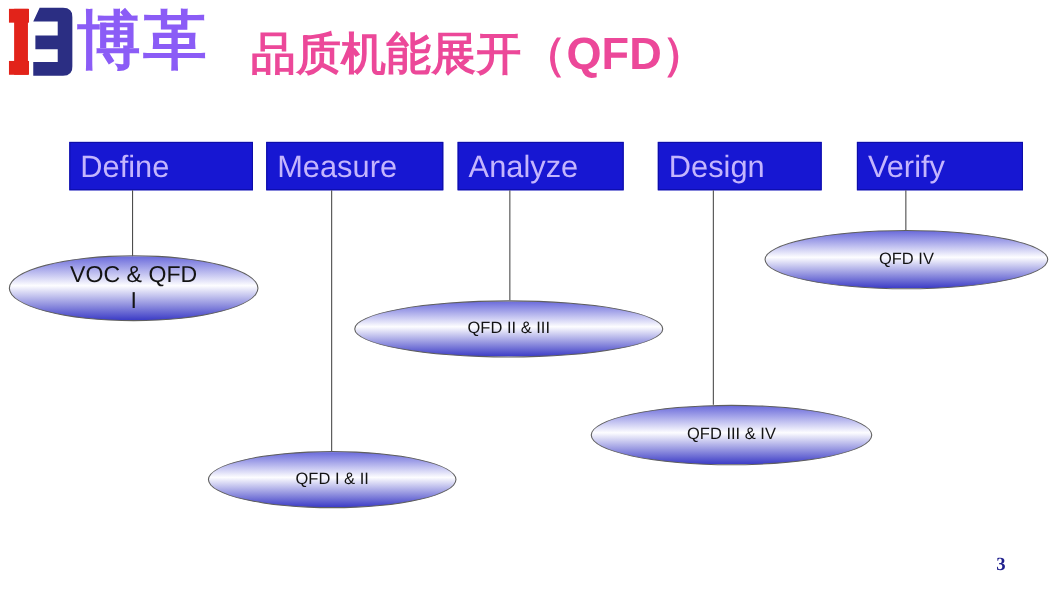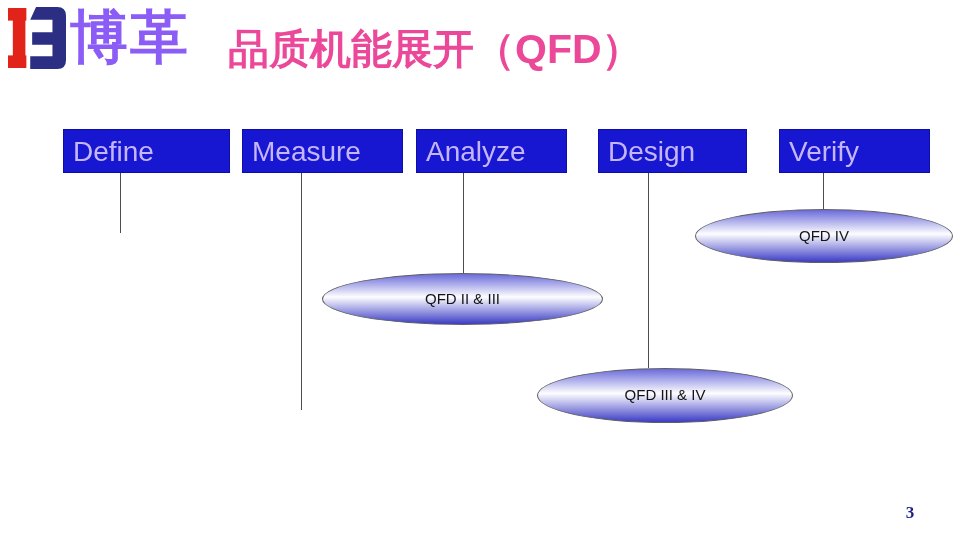--- a/index.html
+++ b/index.html
@@ -130,20 +130,27 @@
   <div class="phase-box box-analyze">Analyze</div>
   <div class="phase-box box-design">Design</div>
   <div class="phase-box box-verify">Verify</div>
 
   <div class="connector line-define"></div>
   <div class="connector line-measure"></div>
   <div class="connector line-analyze"></div>
   <div class="connector line-design"></div>
   <div class="connector line-verify"></div>
 
+  <div class="oval oval-1">
+    <span>VOC &amp; QFD</span>
+    <span>I</span>
+  </div>
+  <div class="oval oval-2">
+    <span>QFD I &amp; II</span>
+  </div>
   <div class="oval oval-3">
     <span>QFD II &amp; III</span>
   </div>
   <div class="oval oval-4">
     <span>QFD III &amp; IV</span>
   </div>
   <div class="oval oval-5">
     <span>QFD IV</span>
   </div>
 

